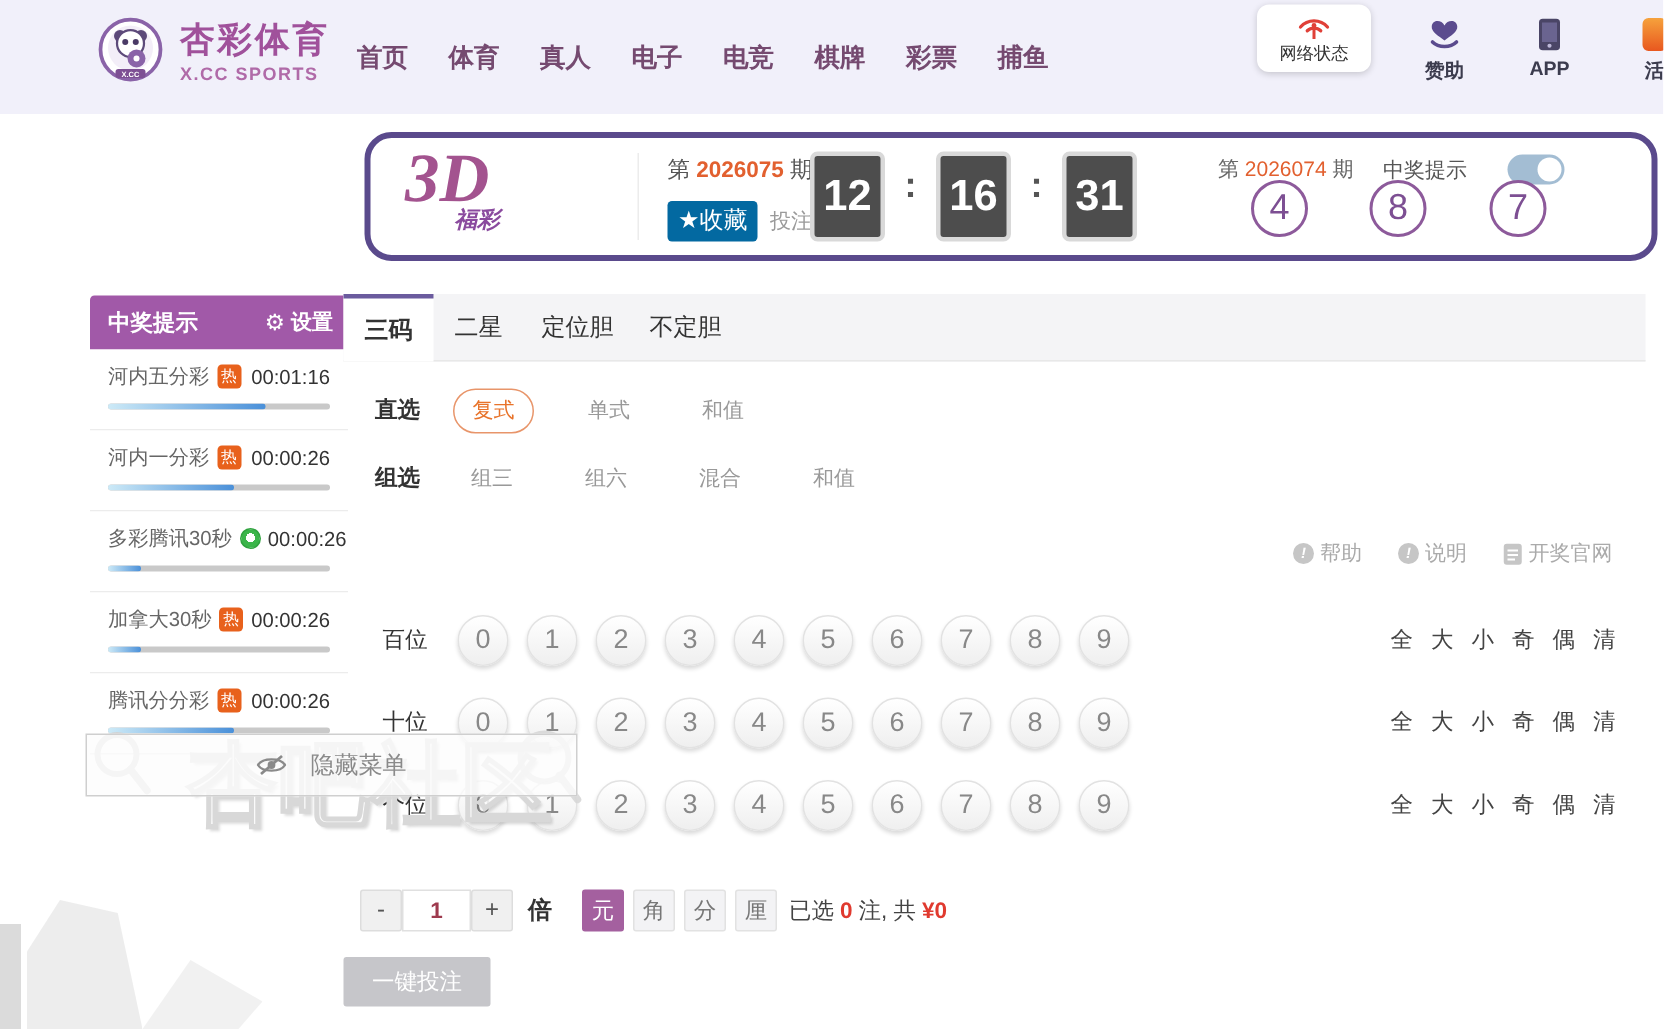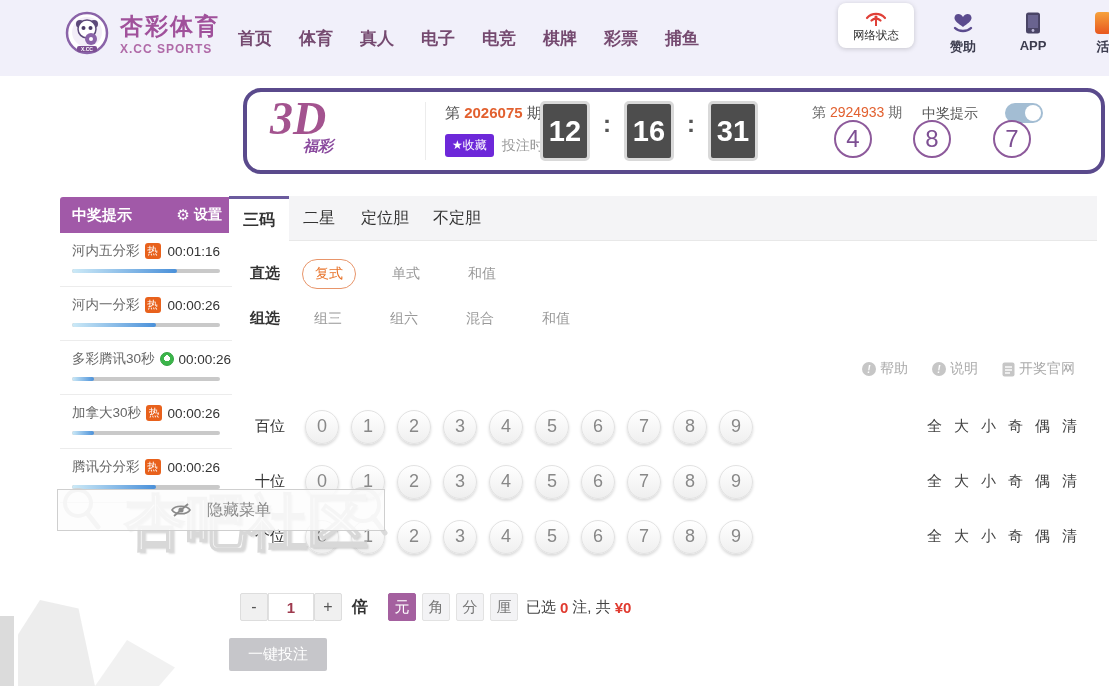--- a/index.html
+++ b/index.html
@@ -27,21 +27,21 @@
   .banner { position:absolute; left:243px; top:88px; width:862px; height:86px; background:#fff;
             border:4px solid #5a4a8c; border-radius:18px; }
   .b-inner { position:relative; width:100%; height:100%; }
   .b-logo { position:absolute; left:23px; top:0; font-style:italic; }
   .b-logo .l1 { font-size:46px; font-weight:bold; color:#a3538f; font-family:"Liberation Serif","DejaVu Serif",serif; }
   .b-logo .l2 { position:absolute; left:33px; top:45px; font-size:15px; font-weight:bold; color:#8a4a9e; white-space:nowrap; }
   .b-div { position:absolute; left:178px; top:10px; width:1px; height:58px; background:#ececec; }
   .issue-line { position:absolute; left:198px; top:12px; font-size:15px; color:#555; }
   .issue-line b { color:#e2602f; }
   .fav-line { position:absolute; left:198px; top:42px; display:flex; align-items:center; gap:8px; }
-  .fav-badge { background:#6d28d9; color:#fff; font-size:12px; border-radius:3px; padding:3px 7px; cursor:pointer; }
+  .fav-badge { background:#0369a1; color:#fff; font-size:16px; border-radius:3px; padding:3px 7px; cursor:pointer; }
   .bet-time { font-size:14px; color:#9a9a9a; }
   .cd { position:absolute; top:9px; width:50px; height:60px; background:#4d4d4d; border:3px solid #d9d9d9;
         border-radius:5px; color:#fff; font-size:29px; font-weight:bold; display:flex; align-items:center; justify-content:center; }
   .cd.h { left:293px; } .cd.m { left:377px; } .cd.s { left:461px; }
   .colon { position:absolute; top:18px; font-size:24px; font-weight:bold; color:#555; }
   .colon.c1 { left:356px; } .colon.c2 { left:440px; }
   .issue2 { position:absolute; left:565px; top:12px; font-size:14px; color:#666; }
   .issue2 b { color:#e2602f; font-weight:normal; }
   .wintip { position:absolute; left:675px; top:13px; font-size:14px; color:#555; }
   .toggle { position:absolute; left:758px; top:11px; width:38px; height:20px; border-radius:10px; background:#a3bdd3; cursor:pointer; }
@@ -207,21 +207,21 @@
       <div class="issue-line"><span>第 </span><b>2026075</b><span> 期</span></div>
       <div class="fav-line">
         <span class="fav-badge">★收藏</span>
         <span class="bet-time">投注时间</span>
       </div>
       <span class="cd h">12</span>
       <span class="colon c1">:</span>
       <span class="cd m">16</span>
       <span class="colon c2">:</span>
       <span class="cd s">31</span>
-      <span class="issue2"><span>第 </span><b>2924933</b><span> 期</span></span>
+      <span class="issue2"><span>第 </span><b>2026074</b><span> 期</span></span>
       <span class="wintip">中奖提示</span>
       <span class="toggle">
           <span class="knob"></span>
         </span>
       <span class="rball r0">4</span>
       <span class="rball r1">8</span>
       <span class="rball r2">7</span>
     </div>
   </section>
 

